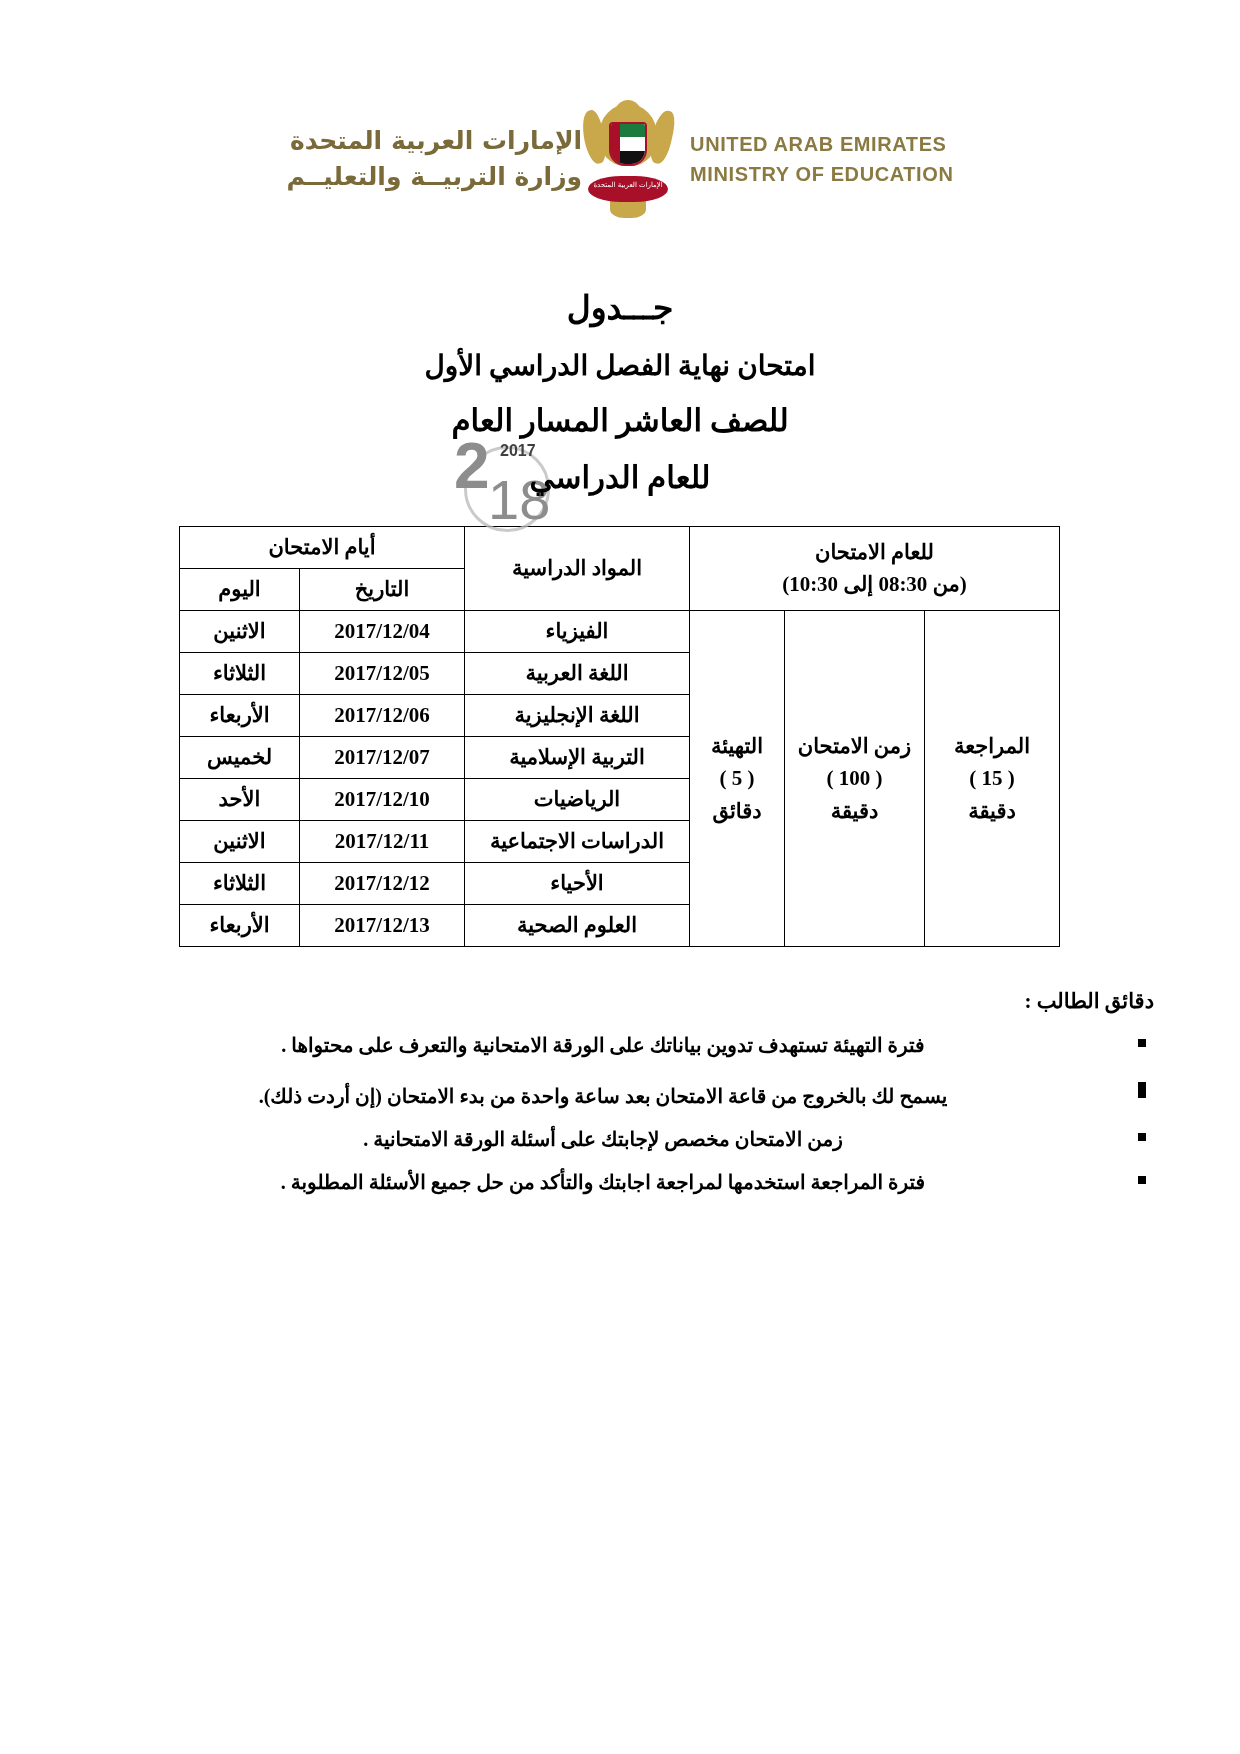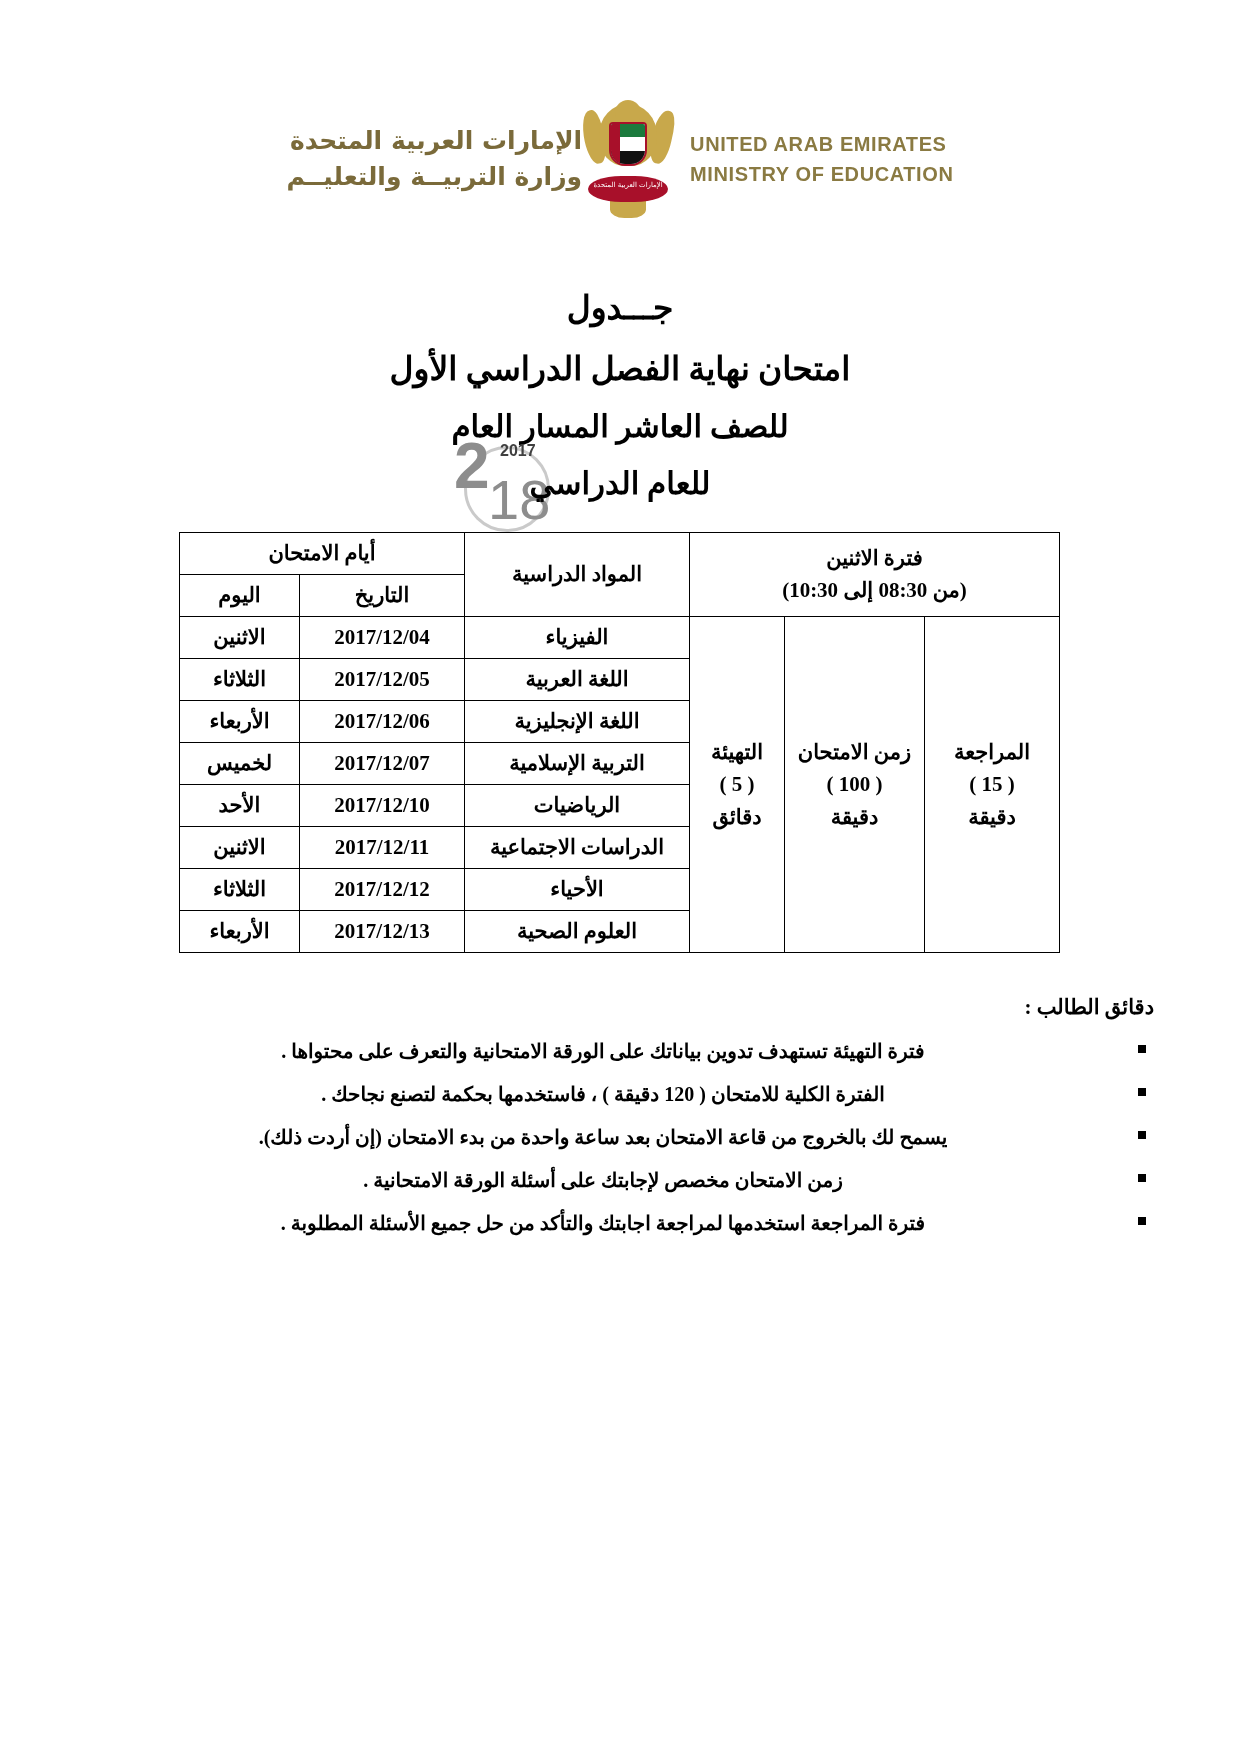--- a/index.html
+++ b/index.html
@@ -145,21 +145,21 @@
     direction: rtl;
     position: relative;
   }
   .titles .t1 {
     font-size: 33px;
     font-weight: 700;
     letter-spacing: 1px;
     margin-bottom: 22px;
   }
   .titles .t2 {
-    font-size: 33px;
+    font-size: 28px;
     font-weight: 700;
     margin-bottom: 20px;
   }
   .titles .t3 {
     font-size: 31px;
     font-weight: 700;
     margin-bottom: 20px;
   }
   .titles .t4 {
     font-size: 31px;
@@ -340,21 +340,21 @@
       <col class="col-review">
         <col class="col-exam">
         <col class="col-prep">
       <col class="col-subject">
         <col class="col-date">
         <col class="col-day">
     </colgroup>
     <thead>
       <tr>
         <th class="period-head" colspan="3" rowspan="2">
-          <div>فترة الاثنين</div>
+          <div>للعام الامتحان</div>
           <div>(من  08:30  إلى  10:30)</div>
         </th>
         <th rowspan="2">المواد الدراسية</th>
         <th colspan="2">أيام الامتحان</th>
       </tr>
       <tr>
         <th>التاريخ</th>
         <th>اليوم</th>
       </tr>
     </thead>
@@ -415,18 +415,18 @@
         <td>الأربعاء</td>
       </tr>
     </tbody>
   </table>
 </div>
 
 <div class="notes">
   <div class="salutation">دقائق الطالب :</div>
   <ul>
     <li><span class="bullet"></span><span>فترة التهيئة تستهدف تدوين بياناتك على الورقة الامتحانية والتعرف على محتواها .</span></li>
-    <li><span class="bullet"></span><span>الفترة الكلية للامتحان ( 120 دقيقة ) ، فاستخدمها بحكمة لتصنع نجاحك .</span></li>
+    <li><span class="bullet"></span></li>
     <li><span class="bullet"></span><span>يسمح لك بالخروج من قاعة الامتحان بعد ساعة واحدة من بدء الامتحان (إن أردت ذلك).</span></li>
     <li><span class="bullet"></span><span>زمن الامتحان مخصص لإجابتك على أسئلة الورقة الامتحانية .</span></li>
     <li><span class="bullet"></span><span>فترة المراجعة استخدمها لمراجعة اجابتك والتأكد من حل جميع الأسئلة المطلوبة .</span></li>
   </ul>
 </div>
 
 </body></html>

